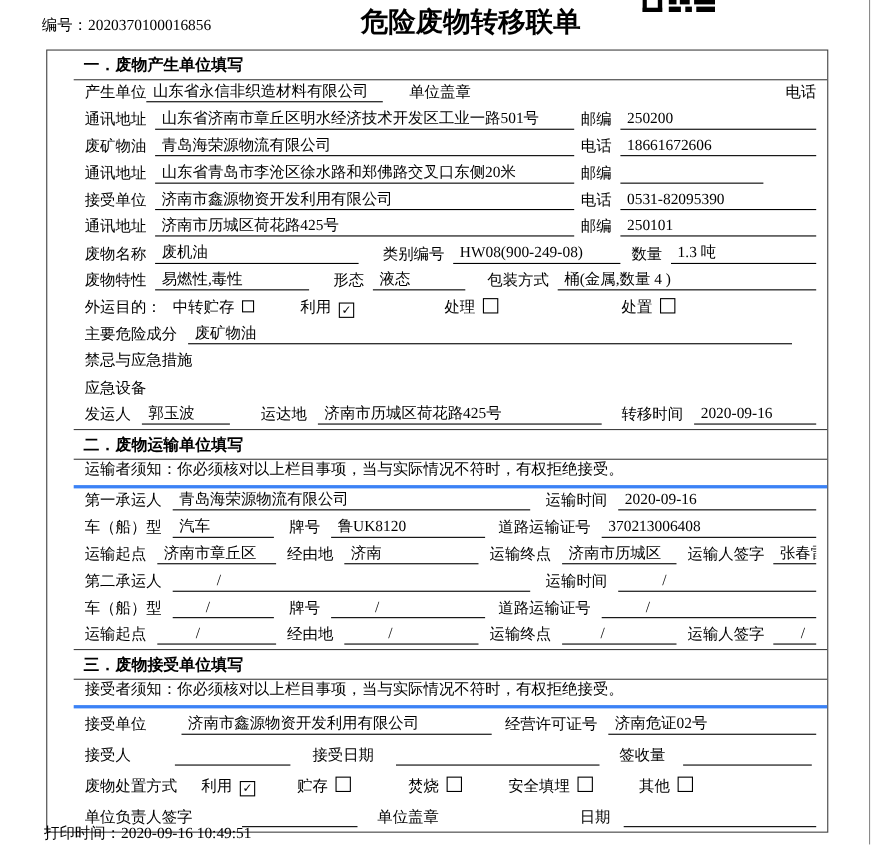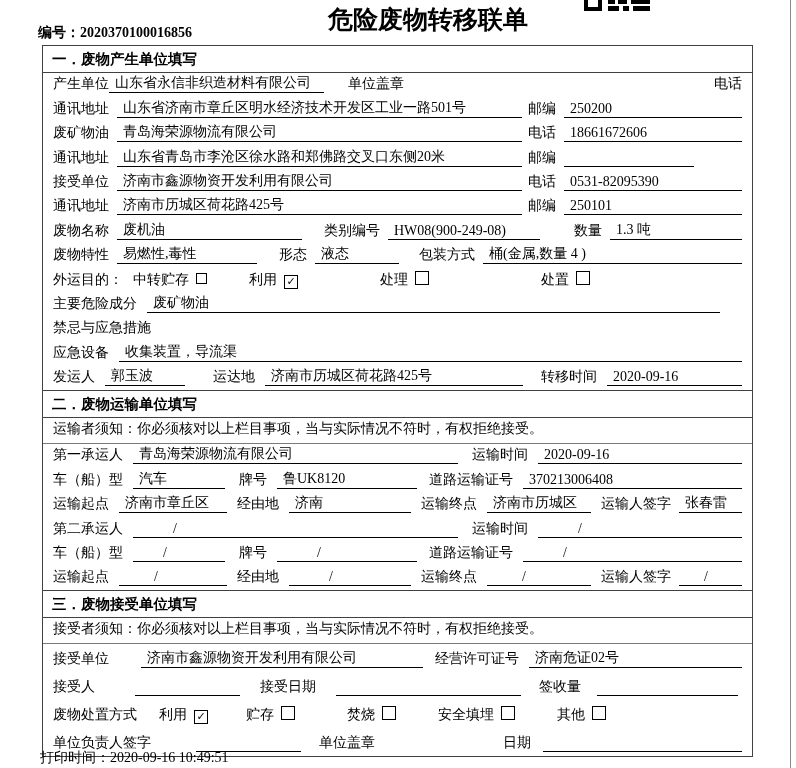--- a/index.html
+++ b/index.html
@@ -1,27 +1,27 @@
 <!DOCTYPE html>
 <html><head>
 <meta charset="utf-8">
 <style>
   html,body{margin:0;padding:0;background:#fff;}
   .page{position:relative;width:796px;height:768px;background:#fff;color:#000;
         font-family:"Liberation Serif","DejaVu Serif",serif;font-size:14px;overflow:hidden;}
   .page-edge{position:absolute;right:5px;top:0;width:1px;height:768px;background:#8a8a8a;}
-  .serial{position:absolute;left:38px;top:24px;white-space:nowrap;font-weight:bold;}
+  .serial{position:absolute;left:38px;top:14px;white-space:nowrap;}
   .title{position:absolute;left:328px;top:3px;font-size:25px;font-weight:bold;white-space:nowrap;}
   .qr{position:absolute;left:584px;top:0;}
-  .form{position:absolute;left:42px;top:45px;width:711px;border:1px solid #404040;box-sizing:border-box;background:#fff;}
+  .form{position:absolute;left:42px;top:45px;width:711px;border:1px solid #404040;box-sizing:border-box;background:#fff;padding-left:24px;}
   .sec-hd{font-weight:bold;font-size:14.5px;padding:4px 9px 3px;border-bottom:1px solid #404040;}
   .sec-hd.mid{border-top:1px solid #404040;}
   .row{display:flex;align-items:flex-end;box-sizing:border-box;height:24.4px;padding:0 10px 4px;}
   .row.tall{height:28px;}
-  .row.notice{border-bottom:1px solid #3b82f6;height:26px;padding-bottom:5px;}
+  .row.notice{border-bottom:3px solid #3b82f6;height:26px;padding-bottom:5px;}
   .lbl{white-space:nowrap;}
   .ul{border-bottom:1px solid #000;padding:0 2px 0 6px;white-space:nowrap;overflow:hidden;box-sizing:border-box;}
   .f1{flex:1;}
   .cb{display:inline-block;width:12px;height:12px;border:1px solid #000;margin-left:7px;
       font-family:"DejaVu Sans",sans-serif;font-size:11px;line-height:12px;text-align:center;
       vertical-align:-1px;box-sizing:content-box;}
   .cb.small{width:9px;height:9px;line-height:9px;font-size:8px;vertical-align:0;}
   .opt{white-space:nowrap;}
   .footer{position:absolute;left:40px;top:749px;white-space:nowrap;}
 </style>
@@ -133,21 +133,20 @@
       <span class="lbl">主要危险成分</span>
       <span class="ul f1" style="margin-left:10px;margin-right:22px">废矿物油</span>
     </div>
 
     <div class="row">
       <span class="lbl">禁忌与应急措施</span>
     </div>
 
     <div class="row">
       <span class="lbl">应急设备</span>
-      <span class="ul f1" style="margin-left:10px">收集装置，导流渠</span>
     </div>
 
     <div class="row">
       <span class="lbl">发运人</span>
       <span class="ul" style="width:80px;margin-left:10px">郭玉波</span>
       <span class="lbl" style="margin-left:28px">运达地</span>
       <span class="ul" style="width:258px;margin-left:10px">济南市历城区荷花路425号</span>
       <span class="lbl" style="margin-left:18px">转移时间</span>
       <span class="ul f1" style="margin-left:10px">2020-09-16</span>
     </div>

